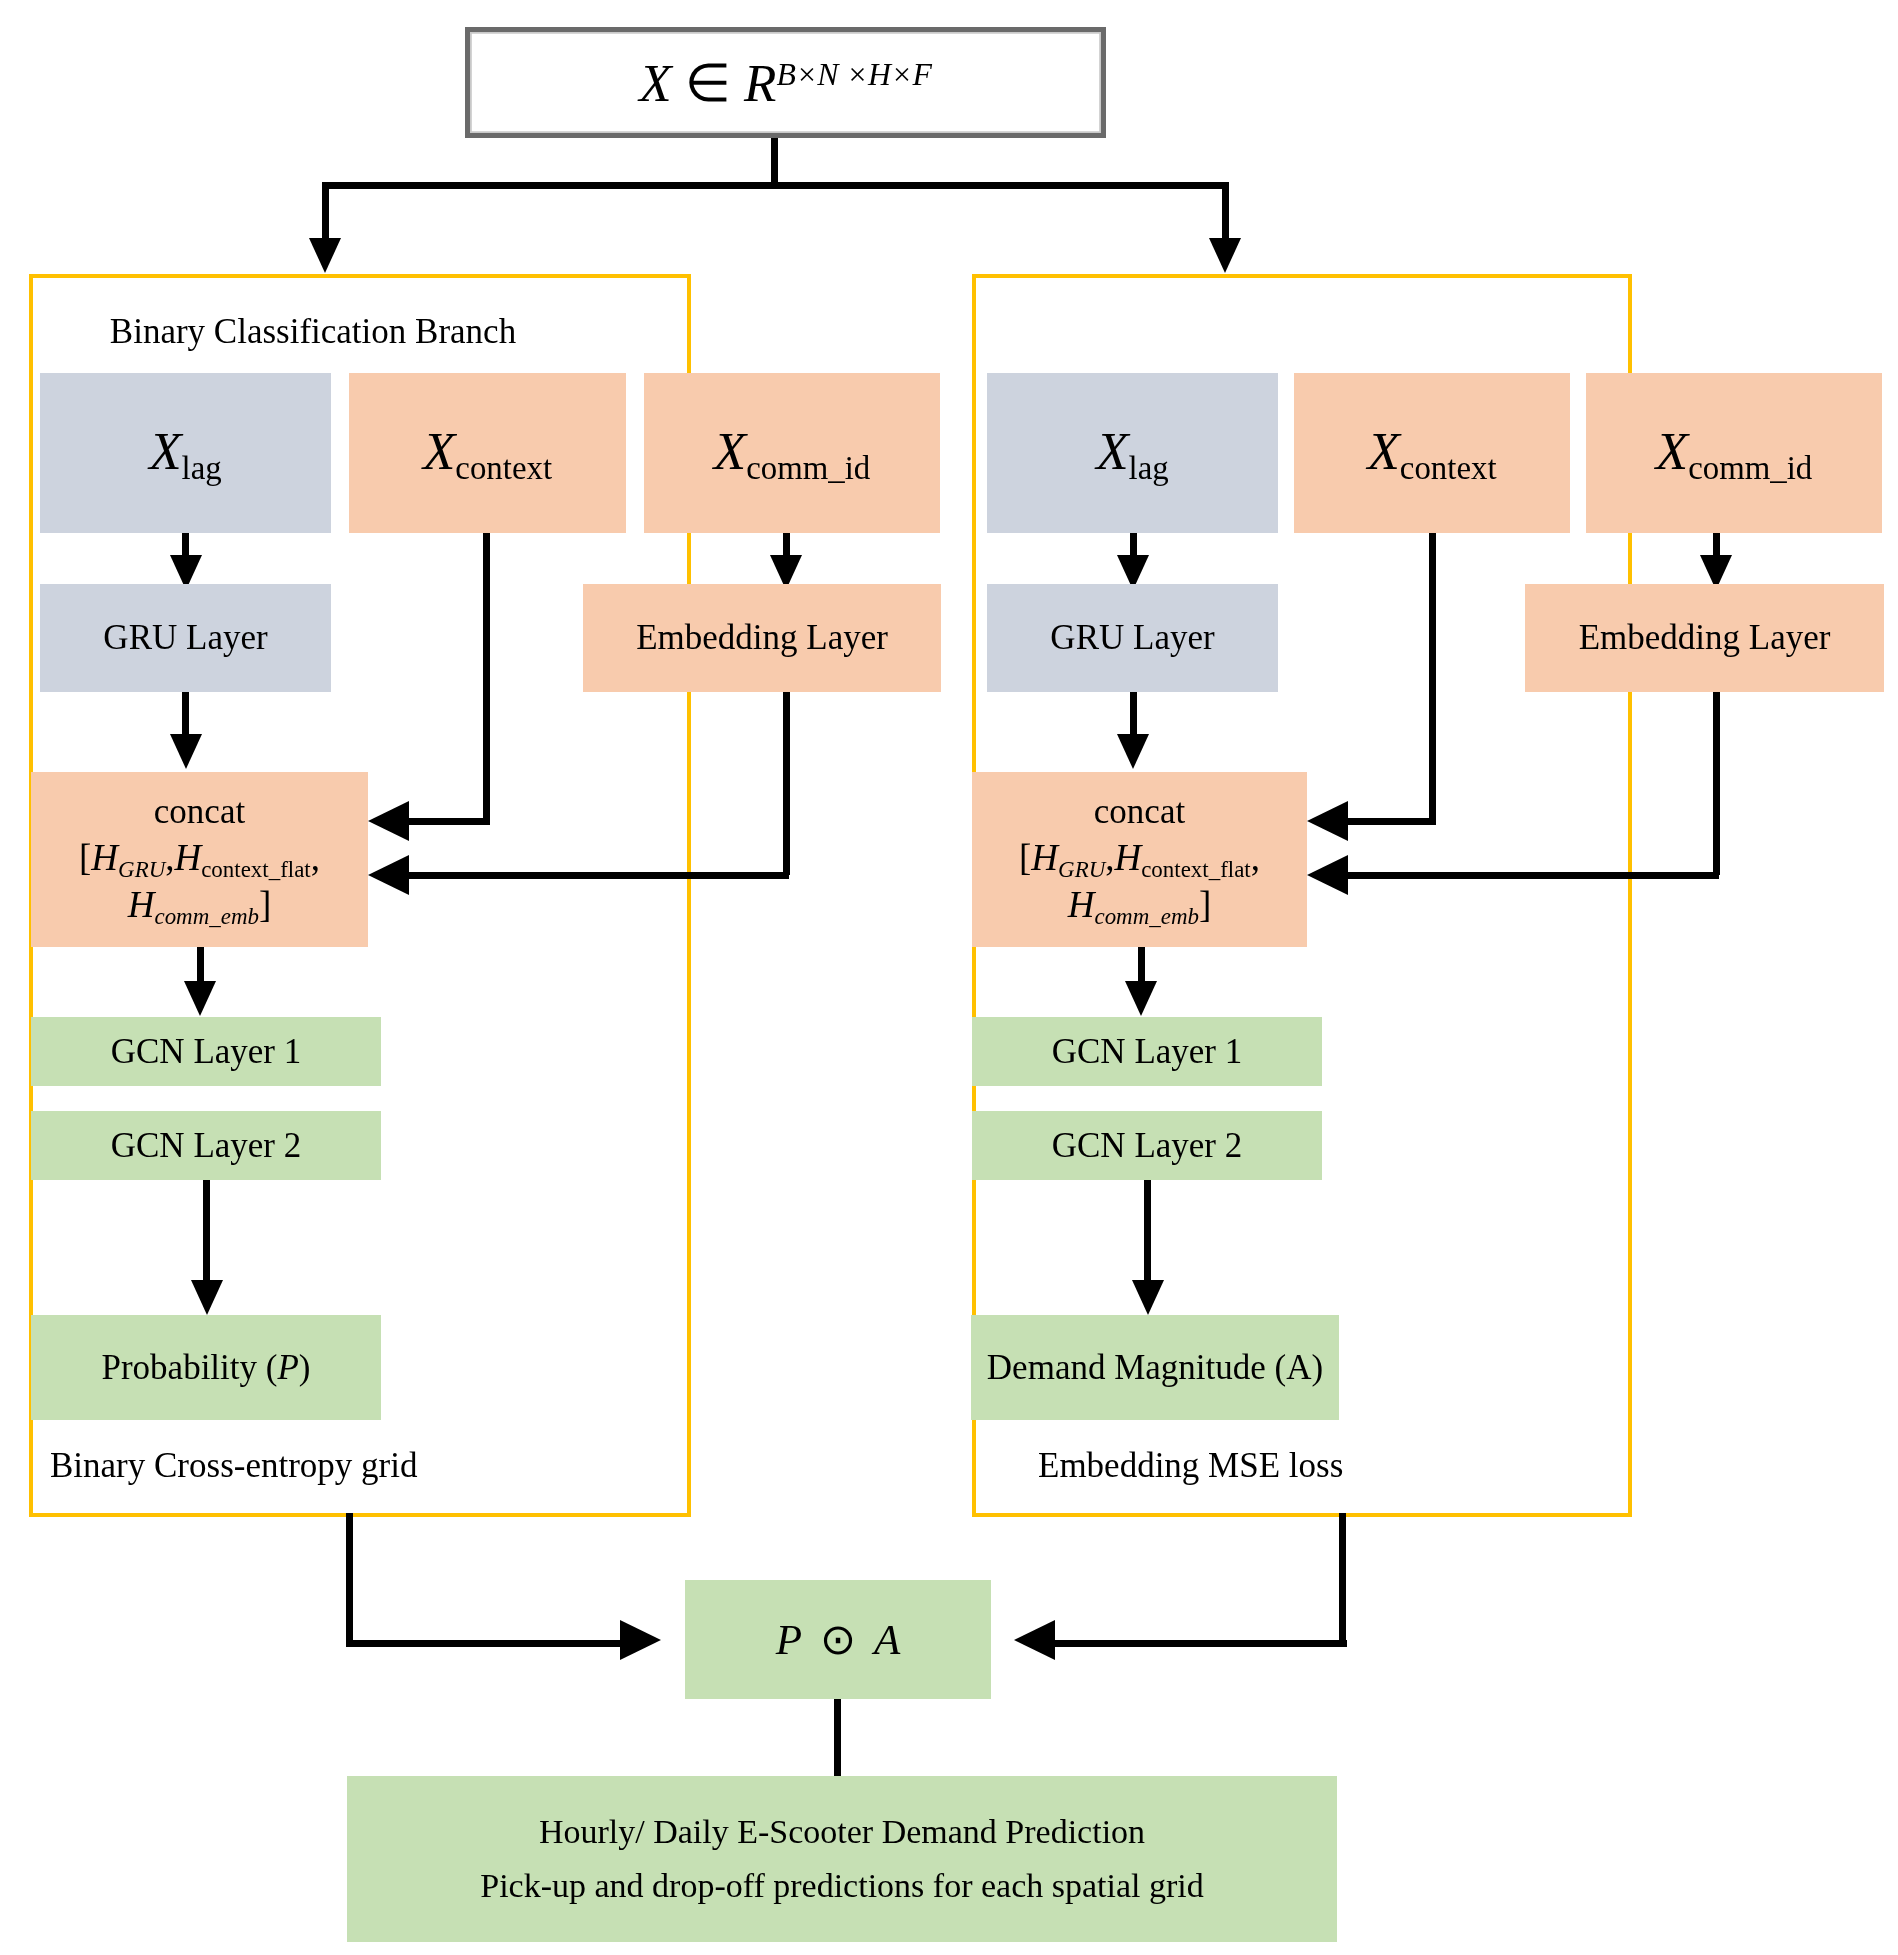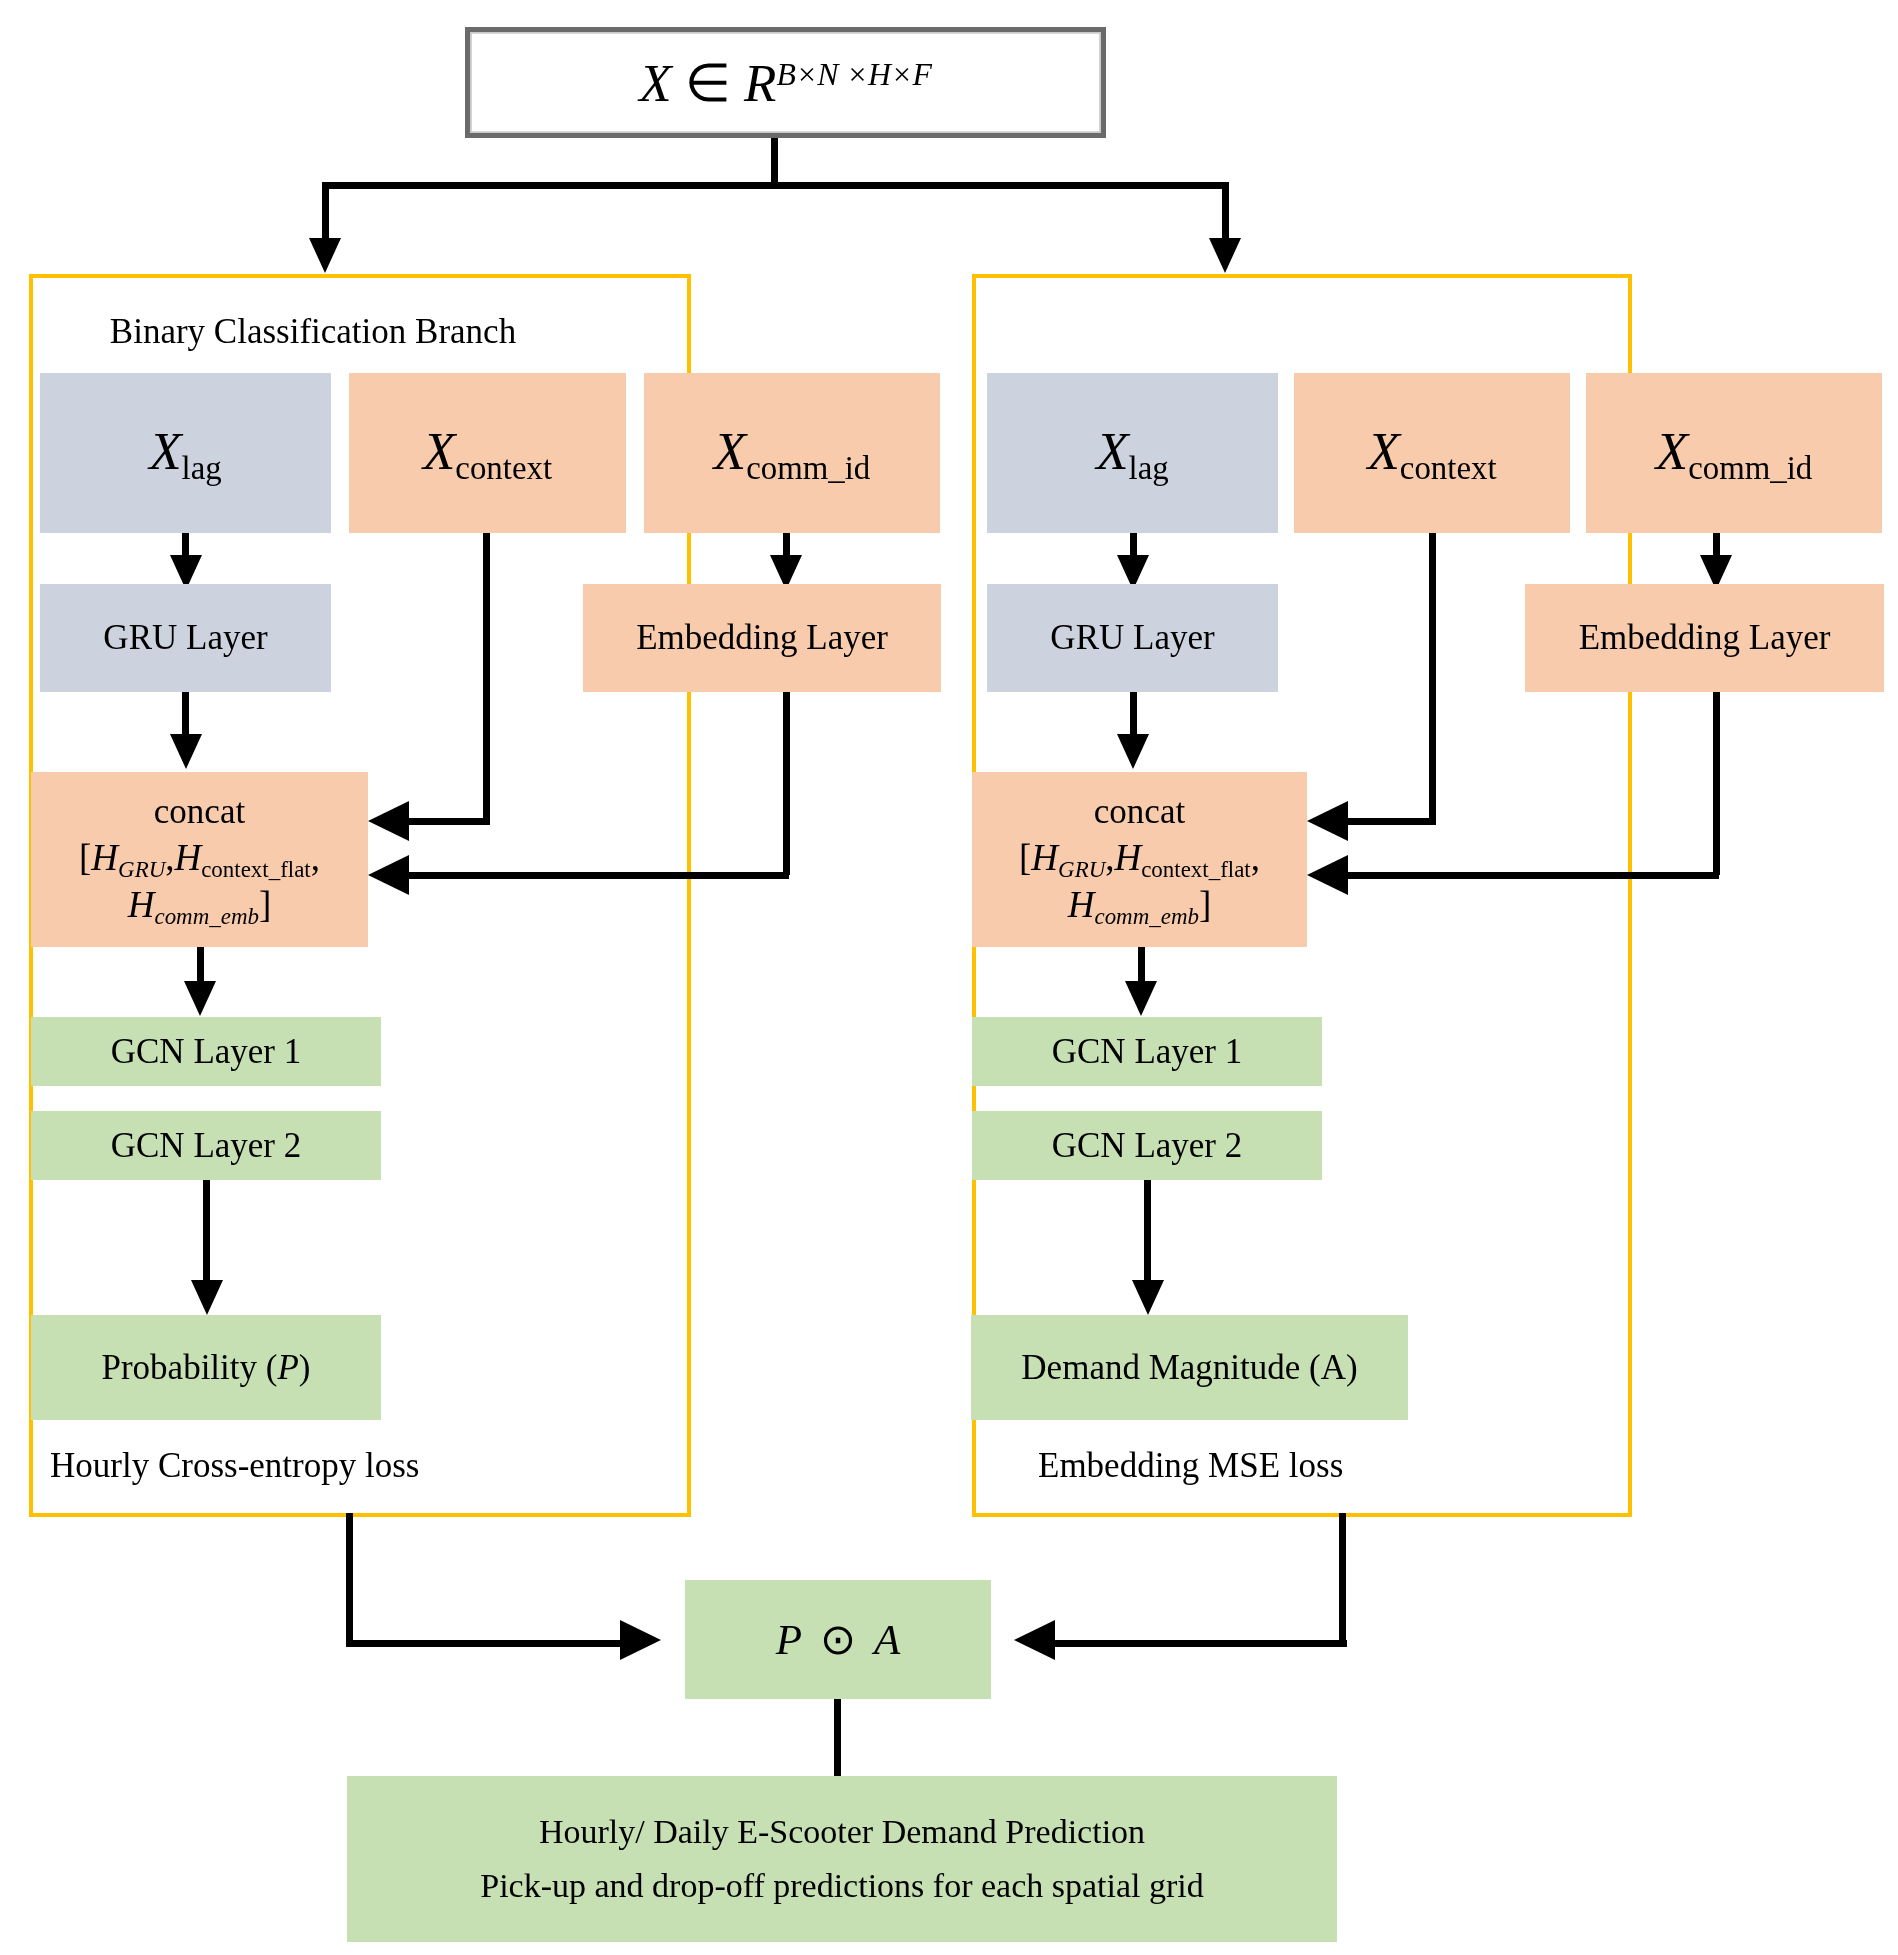--- a/index.html
+++ b/index.html
@@ -205,25 +205,25 @@
   <div class="box green" style="left:972px;top:1111px;width:350px;height:69px;">GCN Layer 2</div>
 
   <div class="vline" style="left:203px;top:1180px;height:102px;"></div>
   <div class="head-down" style="left:191px;top:1280px;"></div>
   <div class="vline" style="left:1144px;top:1180px;height:102px;"></div>
   <div class="head-down" style="left:1132px;top:1280px;"></div>
 
   <div class="box green" style="left:31px;top:1315px;width:350px;height:105px;">
     <span><span>Probability (</span><span class="it">P</span><span>)</span></span>
   </div>
-  <div class="box green" style="left:971px;top:1315px;width:437px;height:105px;">
+  <div class="box green" style="left:971px;top:1315px;width:368px;height:105px;">
     <span><span>Demand Magnitude (A)</span><span class="it"></span><span></span></span>
   </div>
 
-  <div class="loss" style="left:50px;top:1446px;">Hourly Cross-entropy loss</div>
+  <div class="loss" style="left:50px;top:1446px;">Binary Cross-entropy grid</div>
   <div class="loss" style="left:1038px;top:1446px;">Embedding MSE loss</div>
 
   <div class="vline" style="left:346px;top:1513px;height:134px;width:7.2px;"></div>
   <div class="hline" style="left:346px;top:1640px;width:274px;"></div>
   <div class="head-right" style="left:620px;top:1620px;"></div>
   <div class="vline" style="left:1339px;top:1513px;height:134px;width:7.2px;"></div>
   <div class="hline" style="left:1055px;top:1640px;width:292px;"></div>
   <div class="head-left" style="left:1014px;top:1620px;"></div>
 
   <div class="box green fusion" style="left:661px;top:1580px;width:306px;height:119px;margin-left:24px;">

